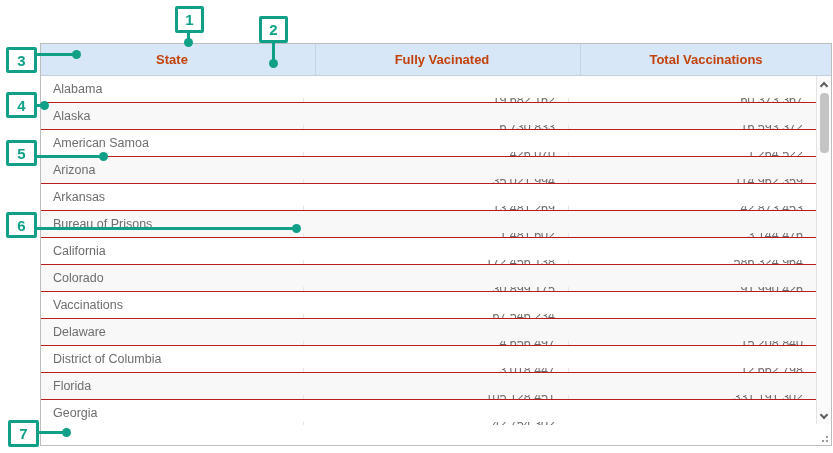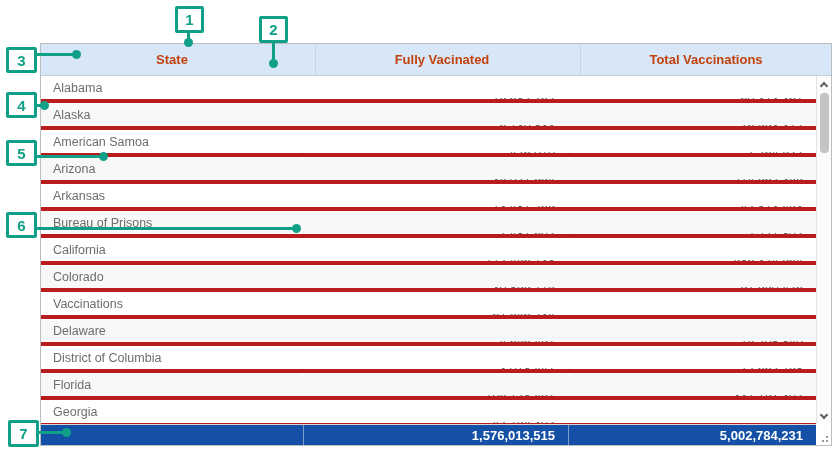--- a/index.html
+++ b/index.html
@@ -12,21 +12,21 @@
                   border:1px solid #bdbdbd; background:#fff; }
   .thead { position:absolute; left:0; top:0; width:790px; height:32px;
            display:grid; grid-template-columns:262px 265px 1fr;
            background:var(--header-bg); border-bottom:1px solid #c3cfda; }
   .th { display:flex; align-items:center; justify-content:center;
         font-size:13px; font-weight:700; color:#c2410c; }
   .th + .th { border-left:1px solid #c6d5e3;margin-left:12px; }
 
   .tbody { position:absolute; left:0; top:32px; width:775px; height:349px; overflow:hidden; }
   .trow { height:27px; display:grid; grid-template-columns:262px 265px 1fr;
-          background:#fff; border-bottom:4px solid #b91c1c; }
+          background:#fff; border-bottom:1px solid #b91c1c; }
   .trow.alt { background:var(--row-alt); }
   .cell { display:flex; align-items:center; font-size:12.5px; color:#6d6d6d; overflow:hidden; }
   .cell + .cell { border-left:1px solid #e6e6e6;margin-top:22px; }
   .c-state { padding-left:12px; justify-content:flex-start; }
   .c-num { padding-right:13px; justify-content:flex-end; }
 
   
   .vscrollbar { position:absolute; top:32px; right:0; width:15px; height:349px;
                 background:#fbfbfb; border-left:1px solid #e3e3e3; }
   .chev { position:absolute; left:4px; width:6px; height:6px;
@@ -94,21 +94,21 @@
           <div class="cell c-num">114,962,359</div>
         </div>
         <div class="trow">
           <div class="cell c-state">Arkansas</div>
           <div class="cell c-num">13,481,269</div>
           <div class="cell c-num">42,873,453</div>
         </div>
         <div class="trow alt">
           <div class="cell c-state">Bureau of Prisons</div>
           <div class="cell c-num">1,481,602</div>
-          <div class="cell c-num">7,711,802</div>
+          <div class="cell c-num">3,144,476</div>
         </div>
         <div class="trow">
           <div class="cell c-state">California</div>
           <div class="cell c-num">172,456,138</div>
           <div class="cell c-num">586,324,964</div>
         </div>
         <div class="trow alt">
           <div class="cell c-state">Colorado</div>
           <div class="cell c-num">30,899,175</div>
           <div class="cell c-num">91,990,426</div>
@@ -137,25 +137,20 @@
           <div class="cell c-num">42,754,302</div>
         </div>
       </div>
 
     <div class="vscrollbar">
       <span class="chev chev-up"></span>
       <div class="thumb"></div>
       <span class="chev chev-down"></span>
     </div>
 
-    <div class="tfoot">
-      <div class="tf-cell"></div>
-      <div class="tf-cell">1,576,013,515</div>
-      <div class="tf-cell">5,002,784,231</div>
-    </div>
 
     <div class="corner grip">
       <span></span>
         <span></span>
         <span></span>
     </div>
   </div>
 
   <div class="line" style="left:187px;top:33px;width:3px;height:8px;"></div>
   <div class="dot" style="left:184px;top:38px;"></div>

